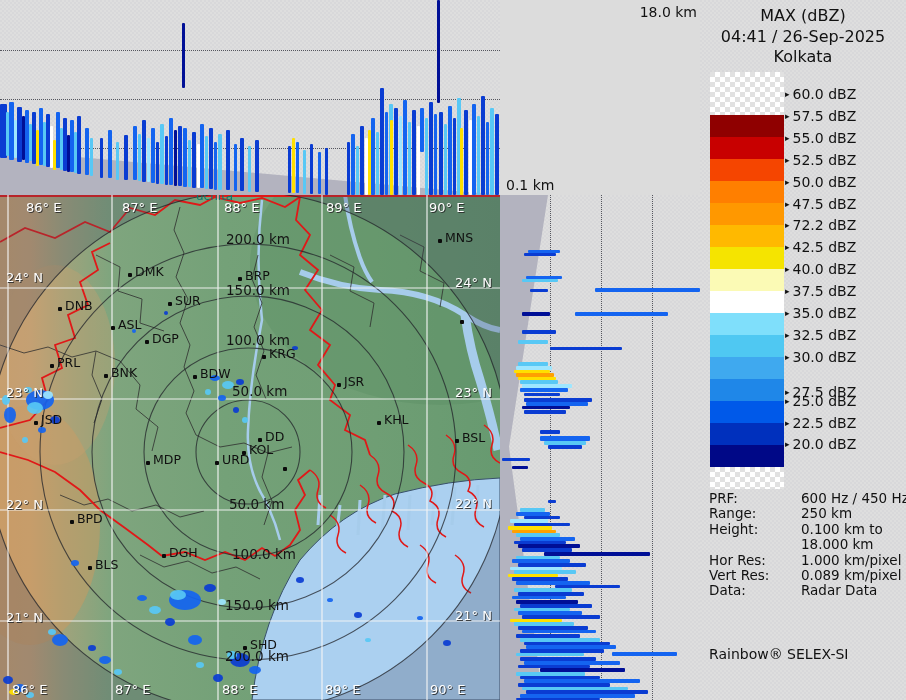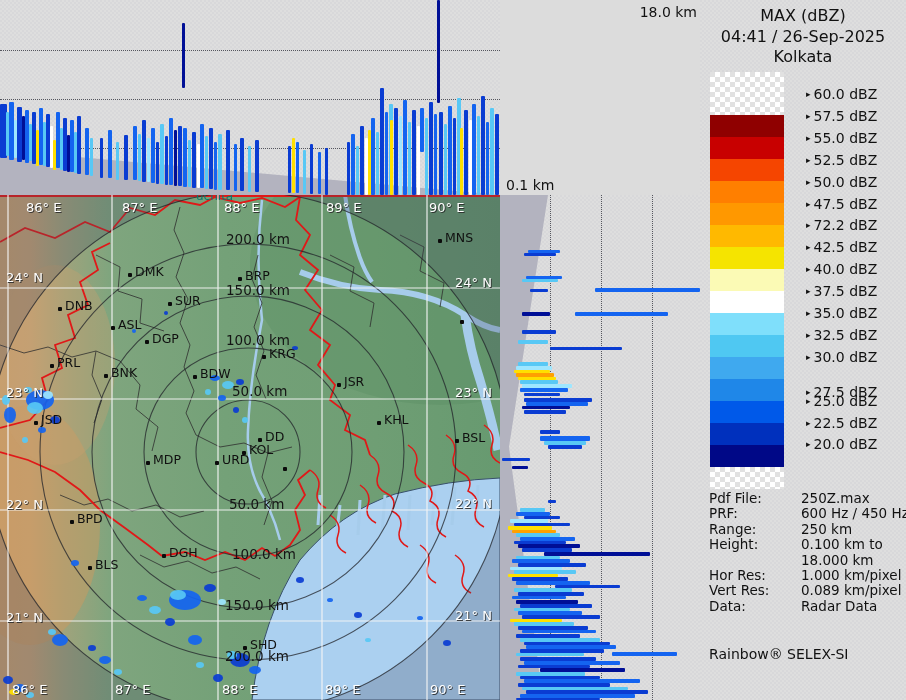--- a/index.html
+++ b/index.html
@@ -29,21 +29,21 @@
   .ringlab{position:absolute;font-size:13.5px;color:#141414;white-space:nowrap;}
   .stn-dot{position:absolute;width:4px;height:4px;background:#0b0b0b;border-radius:1px;}
   .stn-lab{position:absolute;font-size:12.5px;color:#101010;white-space:nowrap;}
   .partial-lab{position:absolute;font-size:12px;color:#0f766e;white-space:nowrap;}
   
   .lg-title{position:absolute;left:0;width:206px;text-align:center;font-size:16px;color:#111;white-space:nowrap;}
   #colorbar{position:absolute;left:10px;top:72px;width:74px;}
   .band{width:74px;}
   .checker{background-image:repeating-conic-gradient(#FFFFFF 0 25%, #E1E1E1 0 50%);
            background-size:10px 10px;}
-  .lg-entry{position:absolute;left:85px;font-size:14px;color:#111;white-space:nowrap;margin-left:21px;}
+  .lg-entry{position:absolute;left:85px;font-size:14px;color:#111;white-space:nowrap;}
   .lg-arrow{font-size:9px;vertical-align:2px;margin-right:3px;}
   #info{position:absolute;left:9px;top:490px;width:195px;font-size:13.5px;color:#111;}
   .info-row{position:relative;height:15.4px;white-space:nowrap;}
   .info-lab{position:absolute;left:0;}
   .info-val{position:absolute;left:92px;}
   #brand{position:absolute;left:9px;top:646px;font-size:14px;color:#111;white-space:nowrap;}
 </style>
 </head>
 <body>
 
@@ -495,24 +495,20 @@
       <div class="lg-entry" style="top: 305px;"><span class="lg-arrow">▸</span><span>35.0 dBZ</span></div>
       <div class="lg-entry" style="top: 326.9px;"><span class="lg-arrow">▸</span><span>32.5 dBZ</span></div>
       <div class="lg-entry" style="top: 348.8px;"><span class="lg-arrow">▸</span><span>30.0 dBZ</span></div>
       <div class="lg-entry" style="top: 384px;"><span class="lg-arrow">▸</span><span>27.5 dBZ</span></div>
       <div class="lg-entry" style="top: 392.6px;"><span class="lg-arrow">▸</span><span>25.0 dBZ</span></div>
       <div class="lg-entry" style="top: 414.5px;"><span class="lg-arrow">▸</span><span>22.5 dBZ</span></div>
       <div class="lg-entry" style="top: 436.4px;"><span class="lg-arrow">▸</span><span>20.0 dBZ</span></div>
     </div>
   <div id="info">
       <div class="info-row">
-        <div class="info-lab">Pdf File:</div>
-        <div class="info-val">250Z.max</div>
-      </div>
-      <div class="info-row">
         <div class="info-lab">PRF:</div>
         <div class="info-val">600 Hz / 450 Hz</div>
       </div>
       <div class="info-row">
         <div class="info-lab">Range:</div>
         <div class="info-val">250 km</div>
       </div>
       <div class="info-row">
         <div class="info-lab">Height:</div>
         <div class="info-val">0.100 km to</div>

